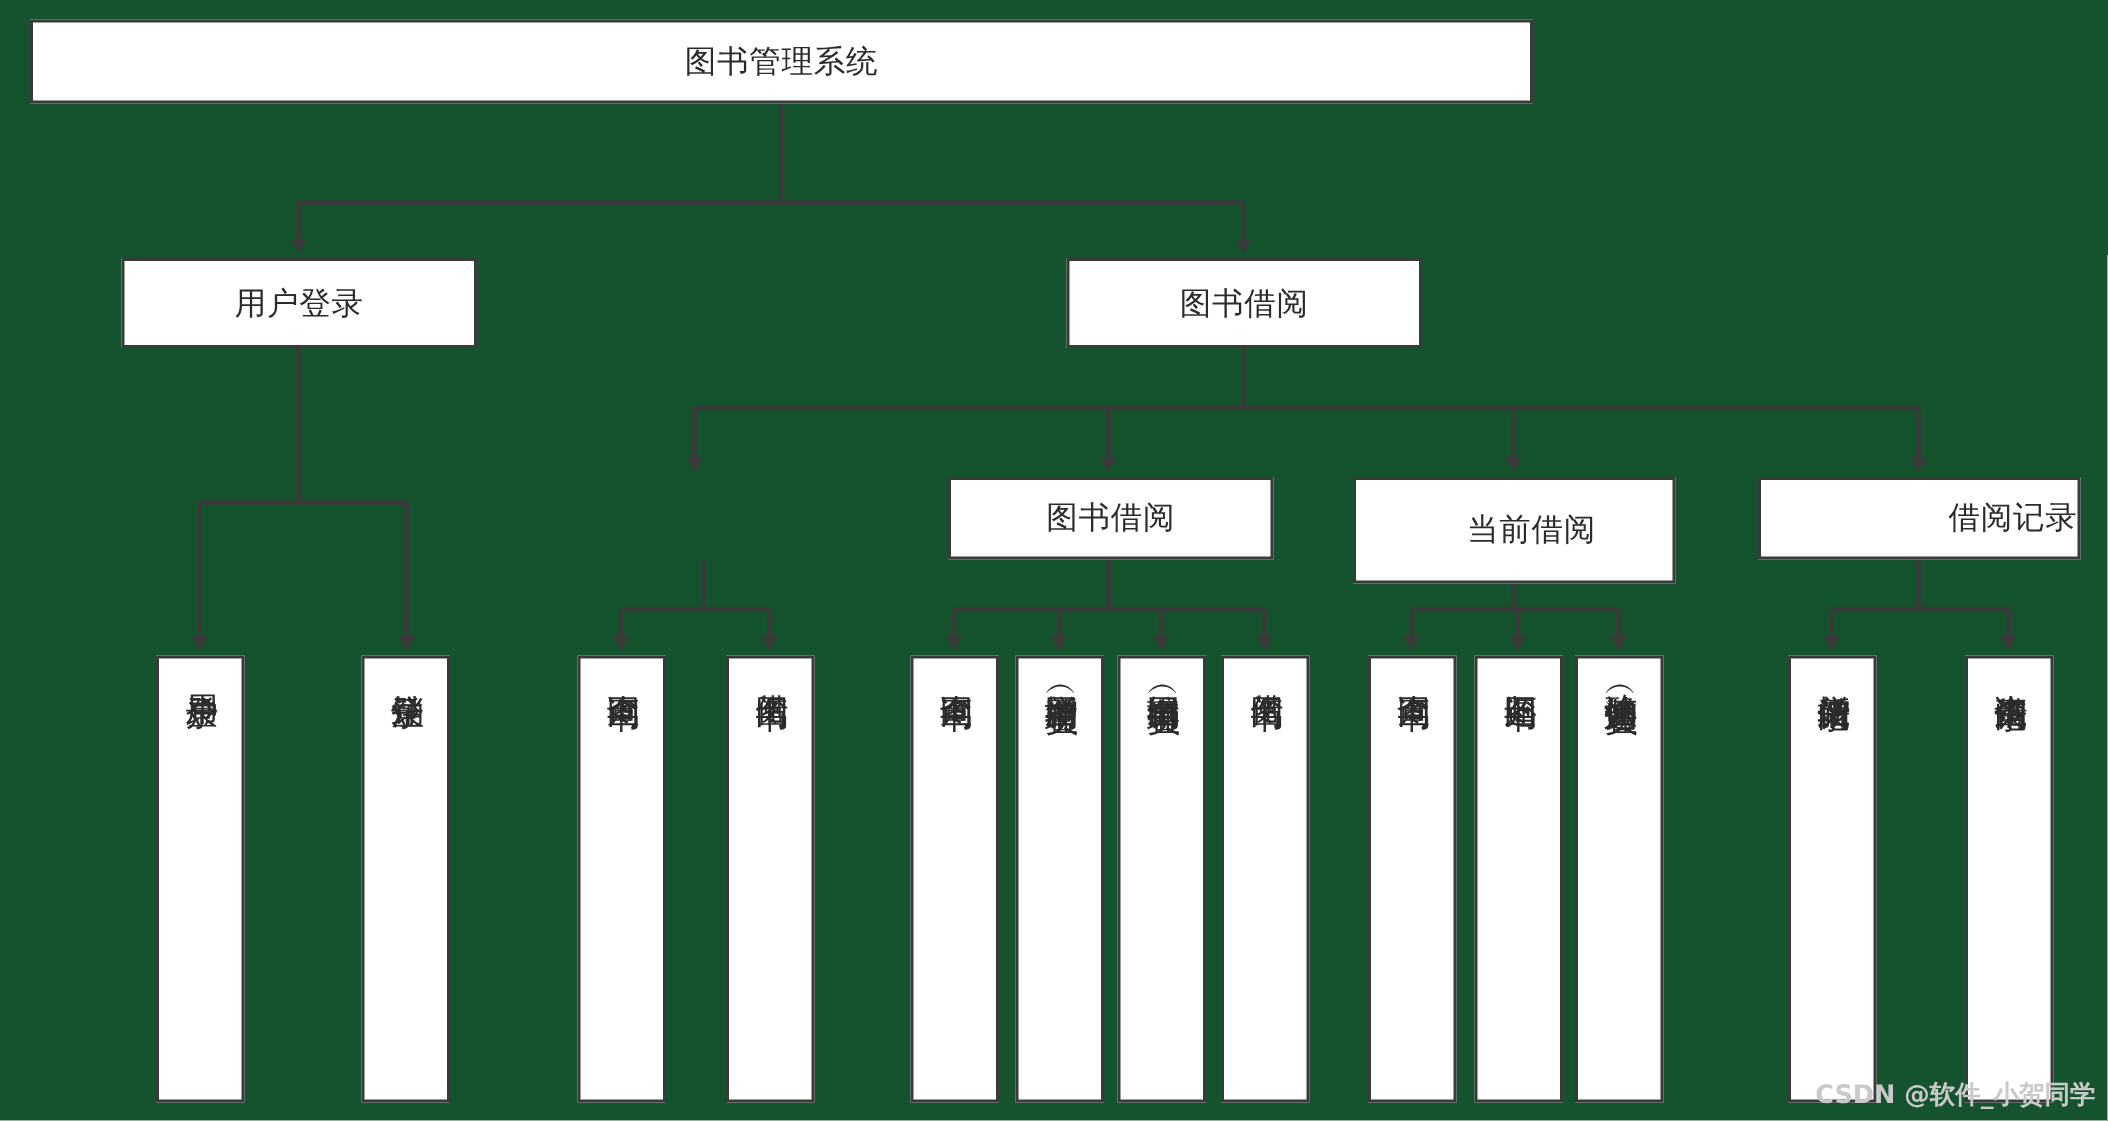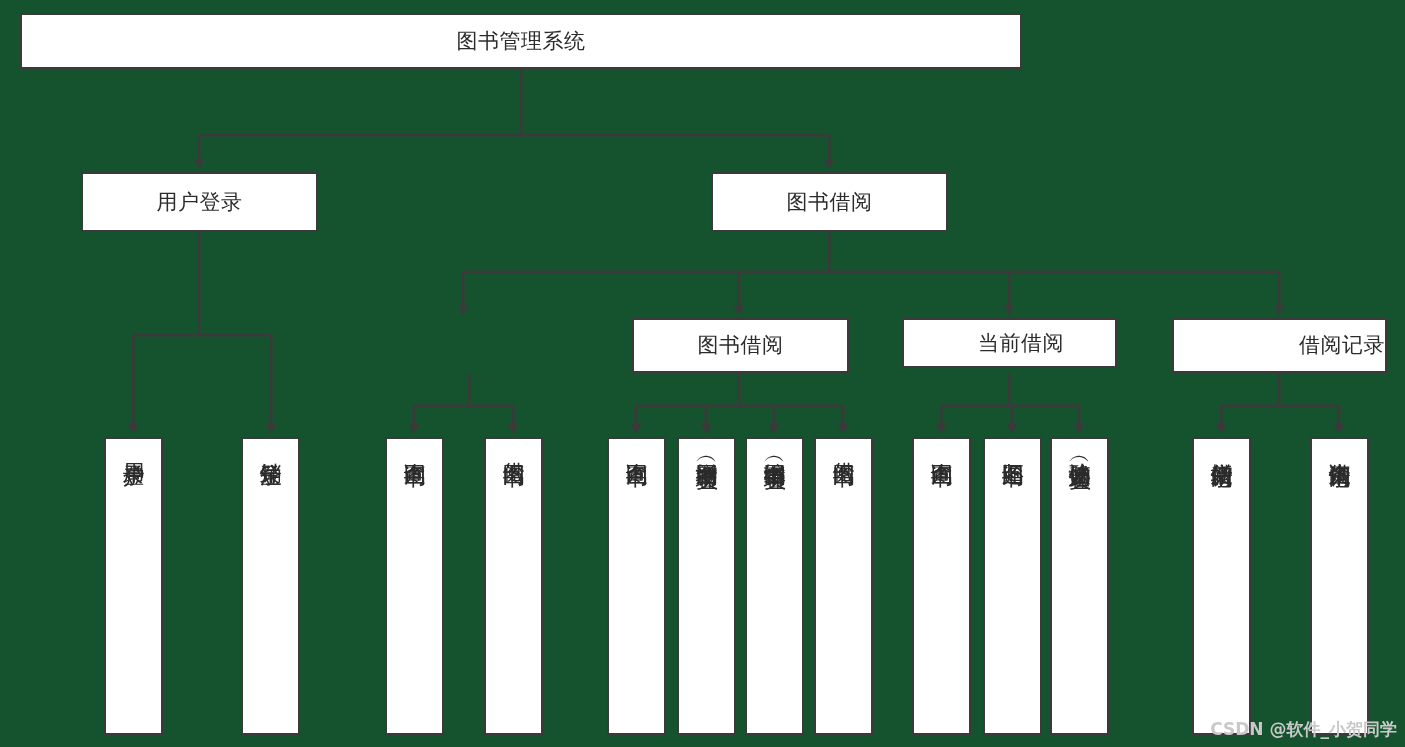--- a/index.html
+++ b/index.html
@@ -133,21 +133,21 @@
   <div class="node horiz" style="left:81px; top:172px; width:237px; height:60px;">
     <span class="lbl">用户登录</span>
   </div>
   <div class="node horiz" style="left:711px; top:172px; width:237px; height:60px;">
     <span class="lbl">图书借阅</span>
   </div>
 
   <div class="node horiz" style="left:632px; top:318px; width:217px; height:55px;">
     <span class="lbl">图书借阅</span>
   </div>
-  <div class="node horiz" style="left:902px; top:318px; width:215px; height:50px;padding-left:23px;">
+  <div class="node horiz" style="left:902px; top:318px; width:215px; height:71px;padding-left:23px;">
     <span class="lbl">当前借阅</span>
   </div>
   <div class="node horiz" style="left:1172px; top:318px; width:215px; height:55px;justify-content:flex-end;">
     <span class="lbl">借阅记录</span>
   </div>
 
   <div class="node vert" style="left:104px; top:437px; width:59px; height:298px;">
     <span class="lbl">用户登录</span>
   </div>
   <div class="node vert" style="left:241px; top:437px; width:59px; height:298px;">

